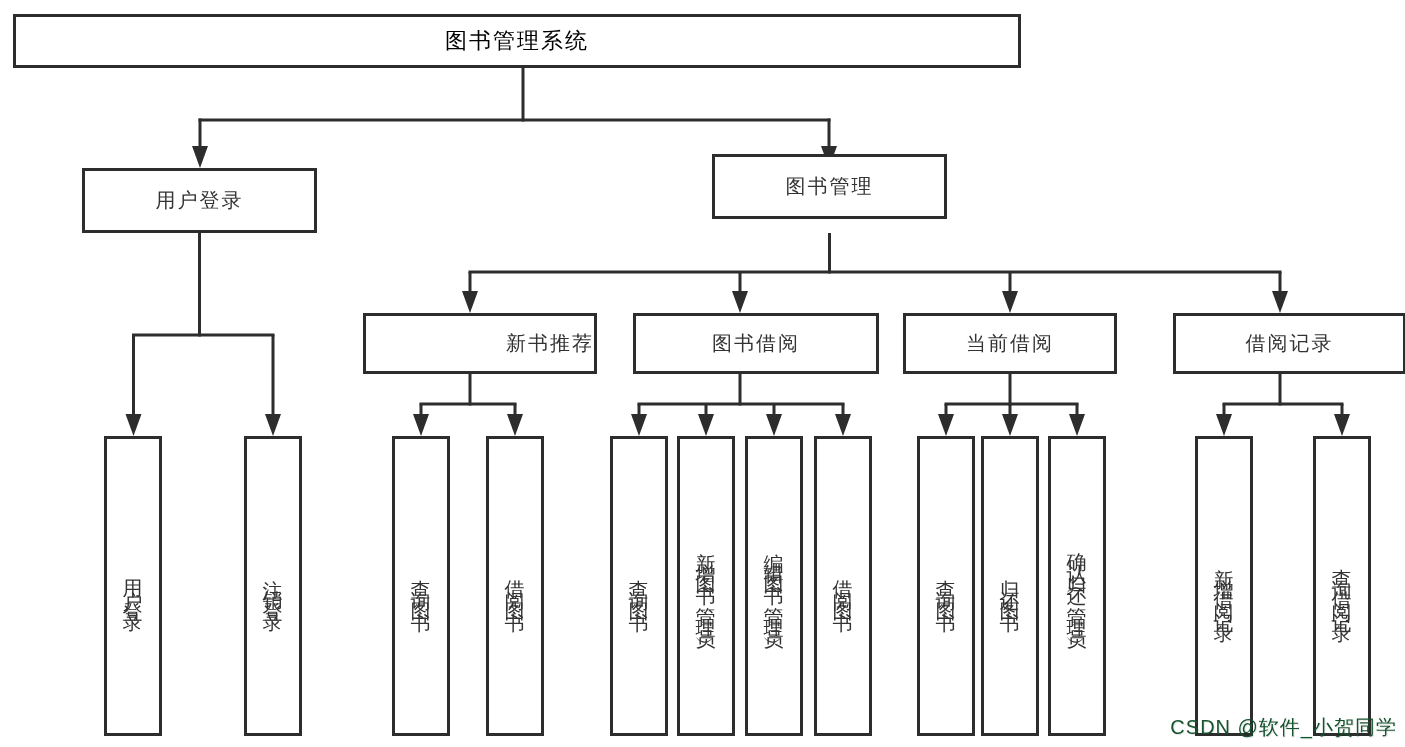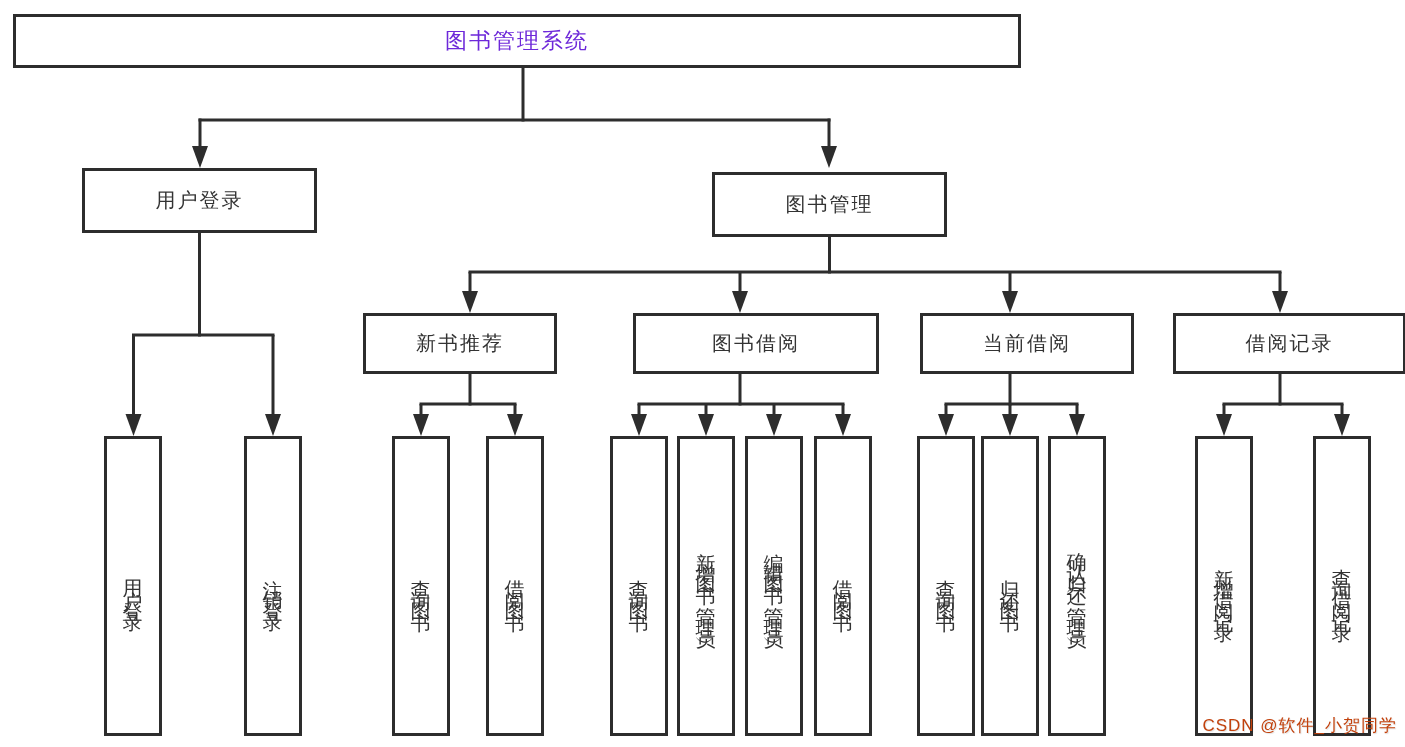--- a/index.html
+++ b/index.html
@@ -23,21 +23,21 @@
     border: 3px solid #2d2d2d;
     background: #ffffff;
     display: flex;
     align-items: center;
     justify-content: center;
     text-align: center;
   }
   .node-root span {
     font-size: 22px;
     letter-spacing: 2px;
-    color: #6d28d9;
+    color: #000000;
   }
   .node-branch span {
     font-size: 20px;
     letter-spacing: 2px;
     color: #333333;
   }
   .leaf {
     position: absolute;
     box-sizing: border-box;
     border: 3px solid #2d2d2d;
@@ -54,22 +54,22 @@
     font-size: 20px;
     letter-spacing: 11px;
     line-height: 1;
     color: #333333;
     white-space: nowrap;
   }
   .watermark {
     position: absolute;
     right: 8px;
     top: 714px;
-    font-size: 17px;
-    color: #c2410c;
+    font-size: 20px;
+    color: #14532d;
     letter-spacing: 1px;
     text-shadow: 1px 1px 1px rgba(0,0,0,0.12);
     white-space: nowrap;
   }
 </style>
 </head>
 <body>
 
 <div class="canvas">
 
@@ -139,31 +139,31 @@
     </g>
   </svg>
 
   <div class="node node-root" style="left:13px; top:14px; width:1008px; height:54px;">
     <span>图书管理系统</span>
   </div>
 
   <div class="node node-branch" style="left:82px; top:168px; width:235px; height:65px;">
     <span>用户登录</span>
   </div>
-  <div class="node node-branch" style="left:712px; top:172px; width:235px; height:65px;">
+  <div class="node node-branch" style="left:712px; top:154px; width:235px; height:65px;">
     <span>图书管理</span>
   </div>
 
-  <div class="node node-branch" style="left:363px; top:313px; width:194px; height:61px;">
+  <div class="node node-branch" style="left:363px; top:313px; width:234px; height:61px;justify-content:flex-end;">
     <span>新书推荐</span>
   </div>
   <div class="node node-branch" style="left:633px; top:313px; width:246px; height:61px;">
     <span>图书借阅</span>
   </div>
-  <div class="node node-branch" style="left:903px; top:313px; width:214px; height:61px;margin-left:17px;">
+  <div class="node node-branch" style="left:903px; top:313px; width:214px; height:61px;">
     <span>当前借阅</span>
   </div>
   <div class="node node-branch" style="left:1173px; top:313px; width:233px; height:61px;">
     <span>借阅记录</span>
   </div>
 
   <div class="leaf" style="left:104px; top:436px;">
     <span>用户登录</span>
   </div>
   <div class="leaf" style="left:244px; top:436px;">

